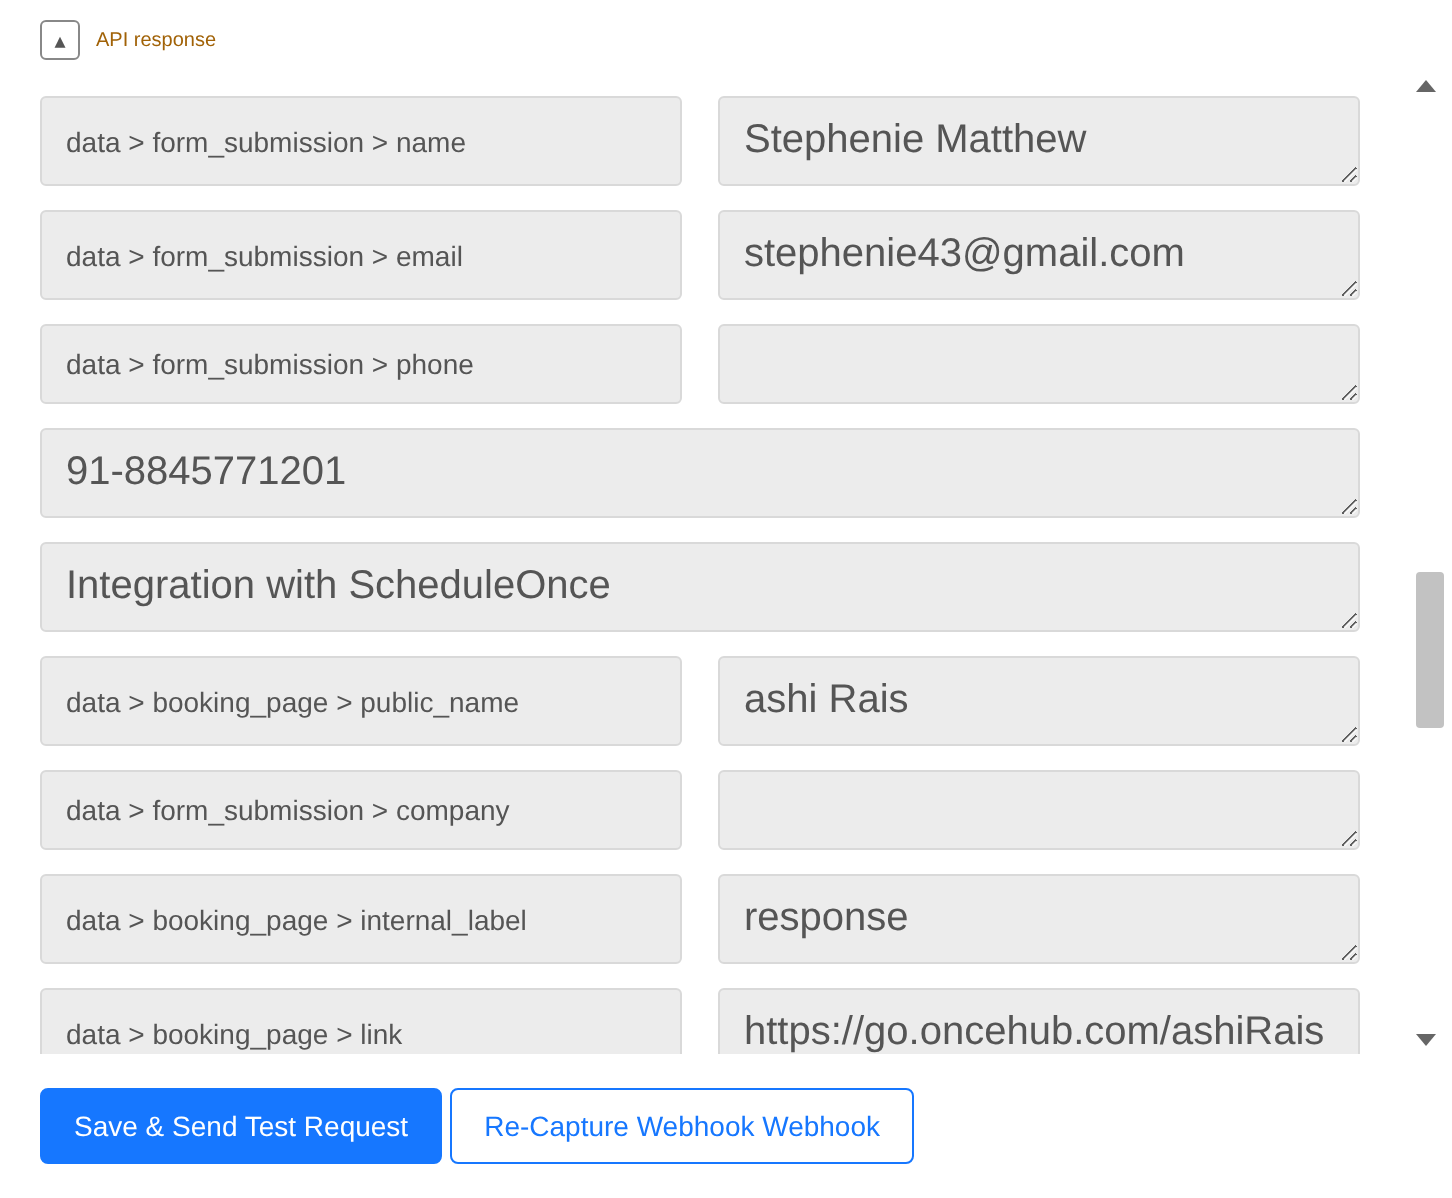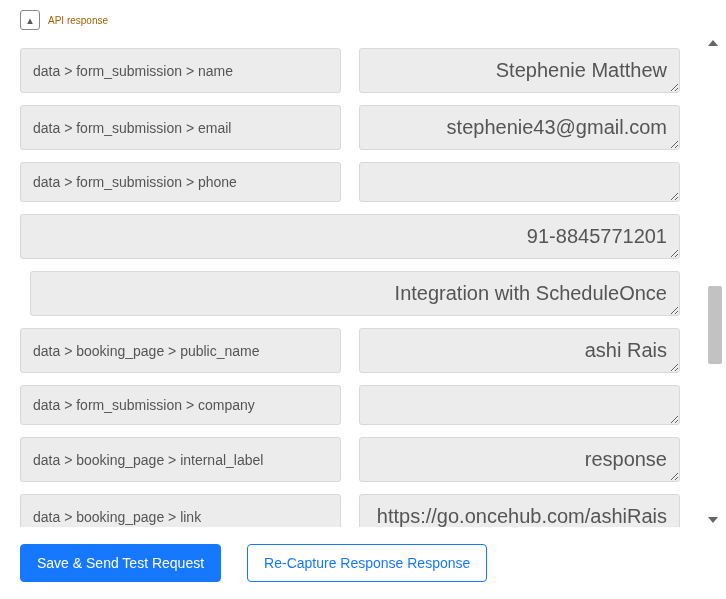--- a/index.html
+++ b/index.html
@@ -1,26 +1,26 @@
 <!DOCTYPE html>
 <html><head>
 <meta charset="utf-8">
 <style>
   * { box-sizing: border-box; margin: 0; padding: 0; }
   html, body { width: 726px; height: 599px; font-family: -apple-system, "Segoe UI", Arial, sans-serif; font-size: 14px; color: #333; background: #fff; overflow: hidden; }
   .container { width: 726px; height: 599px; position: relative; background: #fff; }
   .header { display: flex; align-items: center; gap: 8px; padding: 10px 20px 6px 20px; }
   .collapse-btn { width: 20px; height: 20px; border: 1px solid #888; border-radius: 3px; display: flex; align-items: center; justify-content: center; background: #fff; cursor: pointer; font-size: 11px; color: #555; }
   .section-title { font-size: 10px; color: #a16207; }
-  .scroll-area { position: absolute; top: 36px; left: 0; right: 26px; bottom: 72px; overflow: hidden; padding: 0 20px; text-align: right; }
+  .scroll-area { position: absolute; top: 36px; left: 0; right: 26px; bottom: 72px; overflow: hidden; padding: 0 20px; }
   .row { display: flex; gap: 18px; margin-top: 12px; align-items: stretch; }
   .field-label { flex: 1 1 0; background: #ececec; border: 1px solid #d9d9d9; border-radius: 3px; padding: 10px 12px; font-size: 14px; color: #555; min-height: 40px; display: flex; align-items: center; overflow: hidden; white-space: nowrap; }
   .field-value { flex: 1 1 0; background: #ececec; border: 1px solid #d9d9d9; border-radius: 3px; padding: 10px 12px; font-size: 20px; color: #555; min-height: 40px; resize: both; overflow: auto; position: relative; }
-  .field-value.multi { min-height: 44px; margin-left: 10px; }
-  .footer { position: absolute; left: 0; right: 0; bottom: 0; height: 72px; padding: 18px 20px; display: flex; gap: 26px; align-items: center; background: #fff; }
+  .field-value.multi { min-height: 44px; }
+  .footer { position: absolute; left: 0; right: 0; bottom: 0; height: 72px; padding: 18px 20px; display: flex; gap: 4px; align-items: center; background: #fff; }
   .btn { border-radius: 4px; padding: 10px 16px; font-size: 14px; cursor: pointer; font-family: inherit; }
   .btn-primary { background: #1677ff; color: #fff; border: 1px solid #1677ff; font-weight: 500; }
   .btn-secondary { background: #fff; color: #1677ff; border: 1px solid #1677ff; }
   .btn-highlight-wrap { border: 2px solid #e63946; border-radius: 4px; padding: 4px; }
   
   .scrollbar-track { position: absolute; top: 36px; right: 4px; width: 18px; bottom: 72px; display: flex; flex-direction: column; align-items: center; justify-content: space-between; }
   .scroll-arrow { width: 0; height: 0; border-left: 5px solid transparent; border-right: 5px solid transparent; cursor: pointer; }
   .scroll-arrow.up { border-bottom: 6px solid #666; margin-top: 4px;}
   .scroll-arrow.down { border-top: 6px solid #666; margin-bottom: 4px;}
   .scroll-thumb { position: absolute; right: 4px; top: 286px; width: 14px; height: 78px; background: #c2c2c2; border-radius: 2px; cursor: pointer;}
@@ -85,16 +85,16 @@
   </div>
 
   <div class="scrollbar-track">
     <div class="scroll-arrow up"></div>
     <div class="scroll-arrow down"></div>
   </div>
   <div class="scroll-thumb"></div>
 
   <div class="footer">
     <button class="btn btn-primary">Save &amp; Send Test Request</button>
-    <button class="btn btn-secondary">Re-Capture Response Response</button>
+    <button class="btn btn-secondary">Re-Capture Webhook Webhook</button>
   </div>
 
 </div>
 
 </body></html>

